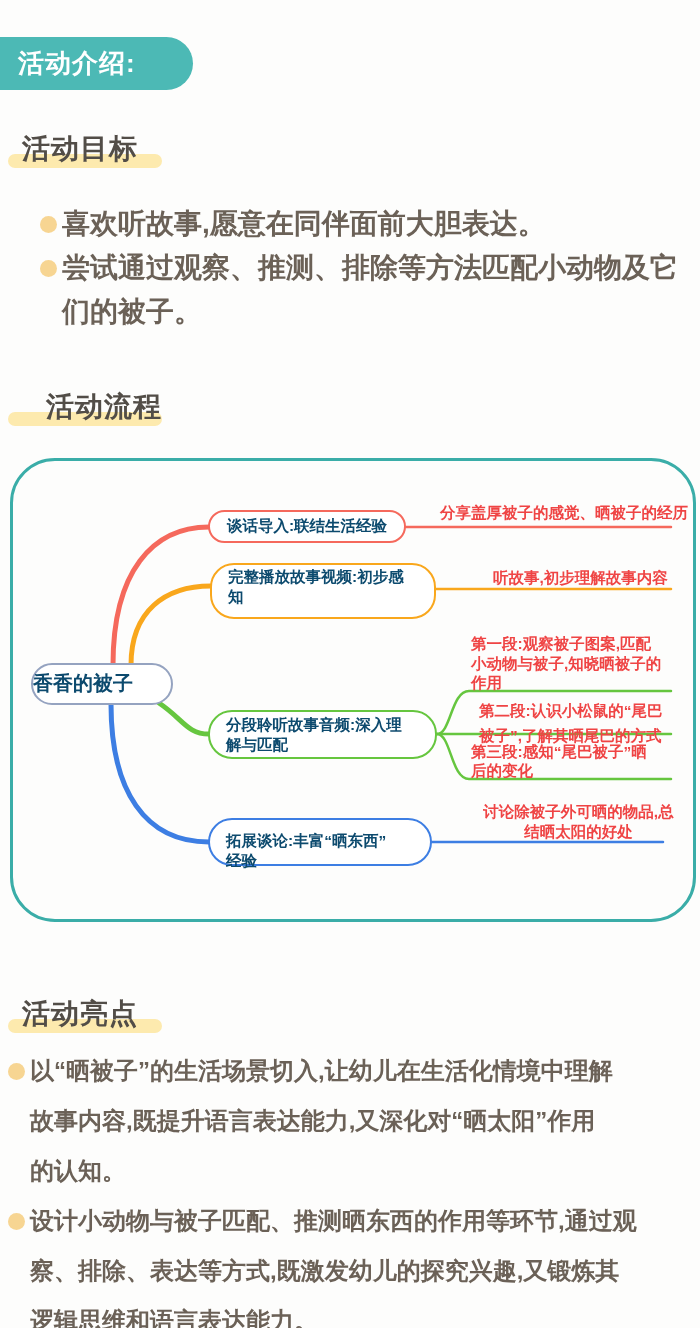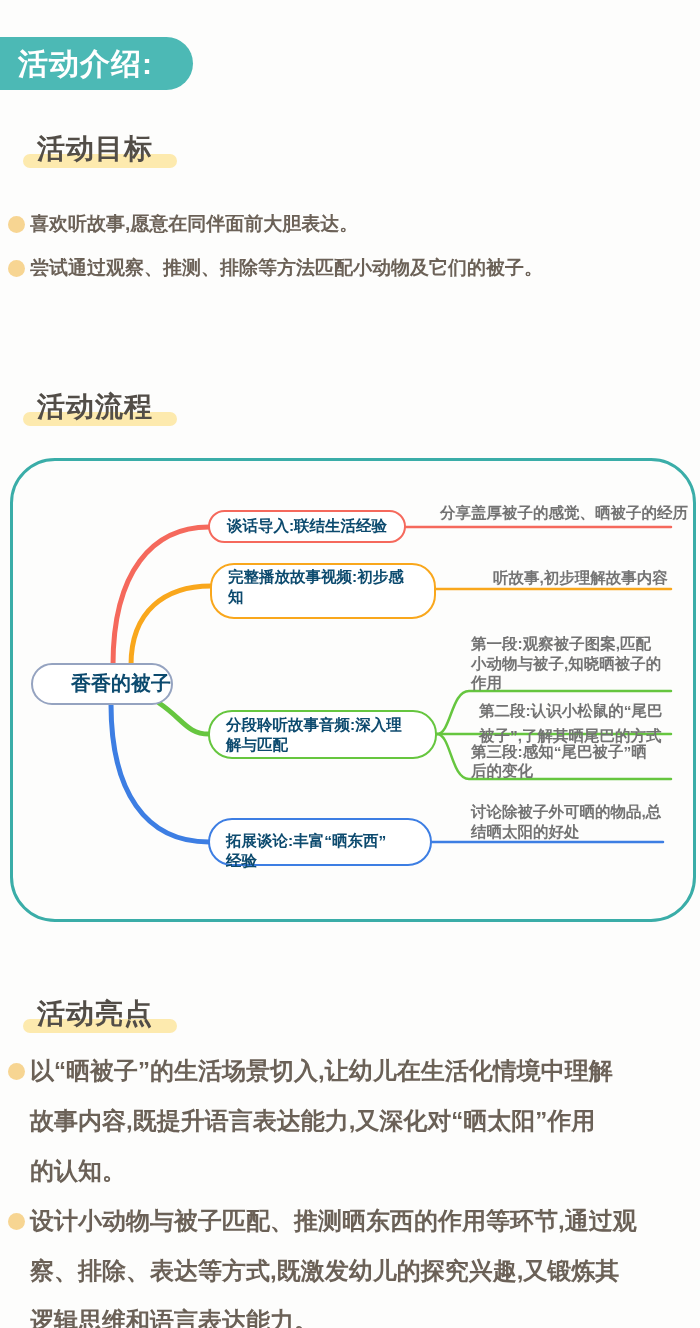--- a/index.html
+++ b/index.html
@@ -5,40 +5,40 @@
   html,body{margin:0;padding:0;background:#fdfdfc;}
   .page{
     position:relative;width:700px;height:1328px;overflow:hidden;
     background:#fdfdfc;font-family:"Liberation Sans",sans-serif;
     color:#6b6157;
   }
   
   .banner{
     position:absolute;left:0;top:37px;width:175px;height:53px;
     background:#4cb9b5;border-radius:0 27px 27px 0;
-    color:#ffffff;font-size:30px;font-weight:700;
+    color:#ffffff;font-size:26px;font-weight:700;
     line-height:53px;padding-left:18px;letter-spacing:1px;
   }
   
-  .sec{position:absolute;left:15px;width:300px;height:48px;}
+  .sec{position:absolute;left:0;width:300px;height:48px;}
   .sec .hl{
     position:absolute;left:8px;top:24px;width:154px;height:14px;
     border-radius:8px;background:#fdeaae;
   }
   .sec h2{
     position:relative;margin:0;padding-left:22px;
     font-size:28px;font-weight:700;color:#524d47;letter-spacing:1px;
   }
-  .sec-goals{top:130px;} .sec-process{top:388px;} .sec-highlights{top:995px;}
+  .sec-goals{top:130px;} .sec-process{top:388px;padding-left:24px;} .sec-highlights{top:995px;}
   
   .blist{position:absolute;left:0;margin:0;padding:0;list-style:none;width:700px;}
   .blist-goals{top:202px;}
   .blist-highlights{top:1046px;}
   .blist li{position:relative;padding-left:30px;white-space:pre-line;}
-  .blist-goals li{font-size:19px;line-height:44px;font-weight:600;}
+  .blist-goals li{font-size:28px;line-height:44px;font-weight:600;margin-left:32px;}
   .blist-highlights li{font-size:24px;line-height:50px;font-weight:600;}
   .dot{
     position:absolute;left:8px;width:17px;height:17px;border-radius:50%;
     background:#f7d592;
   }
   .blist-goals .dot{top:14px;}
   .blist-highlights .dot{top:17px;}
   
   .mindmap{
     position:absolute;left:10px;top:458px;width:680px;height:458px;
@@ -46,49 +46,49 @@
   }
   .mindmap svg{position:absolute;left:0;top:0;}
   .mm-node{
     position:absolute;background:#ffffff;border-radius:24px;
     color:#0c4a6e;font-size:15.5px;font-weight:700;line-height:20px;
     box-sizing:border-box;
   }
   .mm-root{
     left:18px;top:202px;width:142px;height:42px;
     border:2.5px solid #95a3c0;border-radius:21px;
-    font-size:20px;line-height:37px;text-align:right;
+    font-size:20px;line-height:37px;text-align:left;
   }
   .mm-n1{
     left:195px;top:49px;width:198px;height:33px;
     border:2.5px solid #f5695c;border-radius:17px;
     text-align:center;line-height:28px;
   }
   .mm-n2{
     left:197px;top:102px;width:226px;height:56px;
     border:2.5px solid #f9a71c;padding:2px 0 0 16px;white-space:pre-line;
   }
   .mm-n3{
     left:195px;top:249px;width:229px;height:49px;
     border:2.5px solid #66c63f;padding:3px 0 12px 16px;white-space:pre-line;
   }
   .mm-n4{
     left:195px;top:357px;width:224px;height:48px;
     border:2.5px solid #3d7ee3;padding:11px 0 0 16px;white-space:pre-line;
   }
   .mm-note{
-    position:absolute;color:#737373;font-size:15.5px;font-weight:600;
+    position:absolute;color:#ef4444;font-size:15.5px;font-weight:600;
     line-height:19.5px;white-space:pre-line;
   }
   .mm-note1{left:427px;top:42px;white-space:nowrap;}
   .mm-note2{left:480px;top:107px;white-space:nowrap;}
   .mm-sub1{left:458px;top:173px;width:215px;}
   .mm-sub2{left:466px;top:237px;width:215px;line-height:25px;}
   .mm-sub3{left:458px;top:281px;width:215px;line-height:19px;}
-  .mm-note4{left:458px;top:341px;width:215px;}
+  .mm-note4{left:458px;top:341px;width:215px;text-align:center;}
   .ln-red{stroke:#f5695c;} .ln-orange{stroke:#f9a71c;}
   .ln-green{stroke:#66c63f;} .ln-blue{stroke:#3d7ee3;}
   .branch{fill:none;stroke-width:5;stroke-linecap:round;}
   .under{fill:none;stroke-width:2.5;stroke-linecap:round;}
 </style>
 </head>
 <body>
 
 <div class="page">
 

